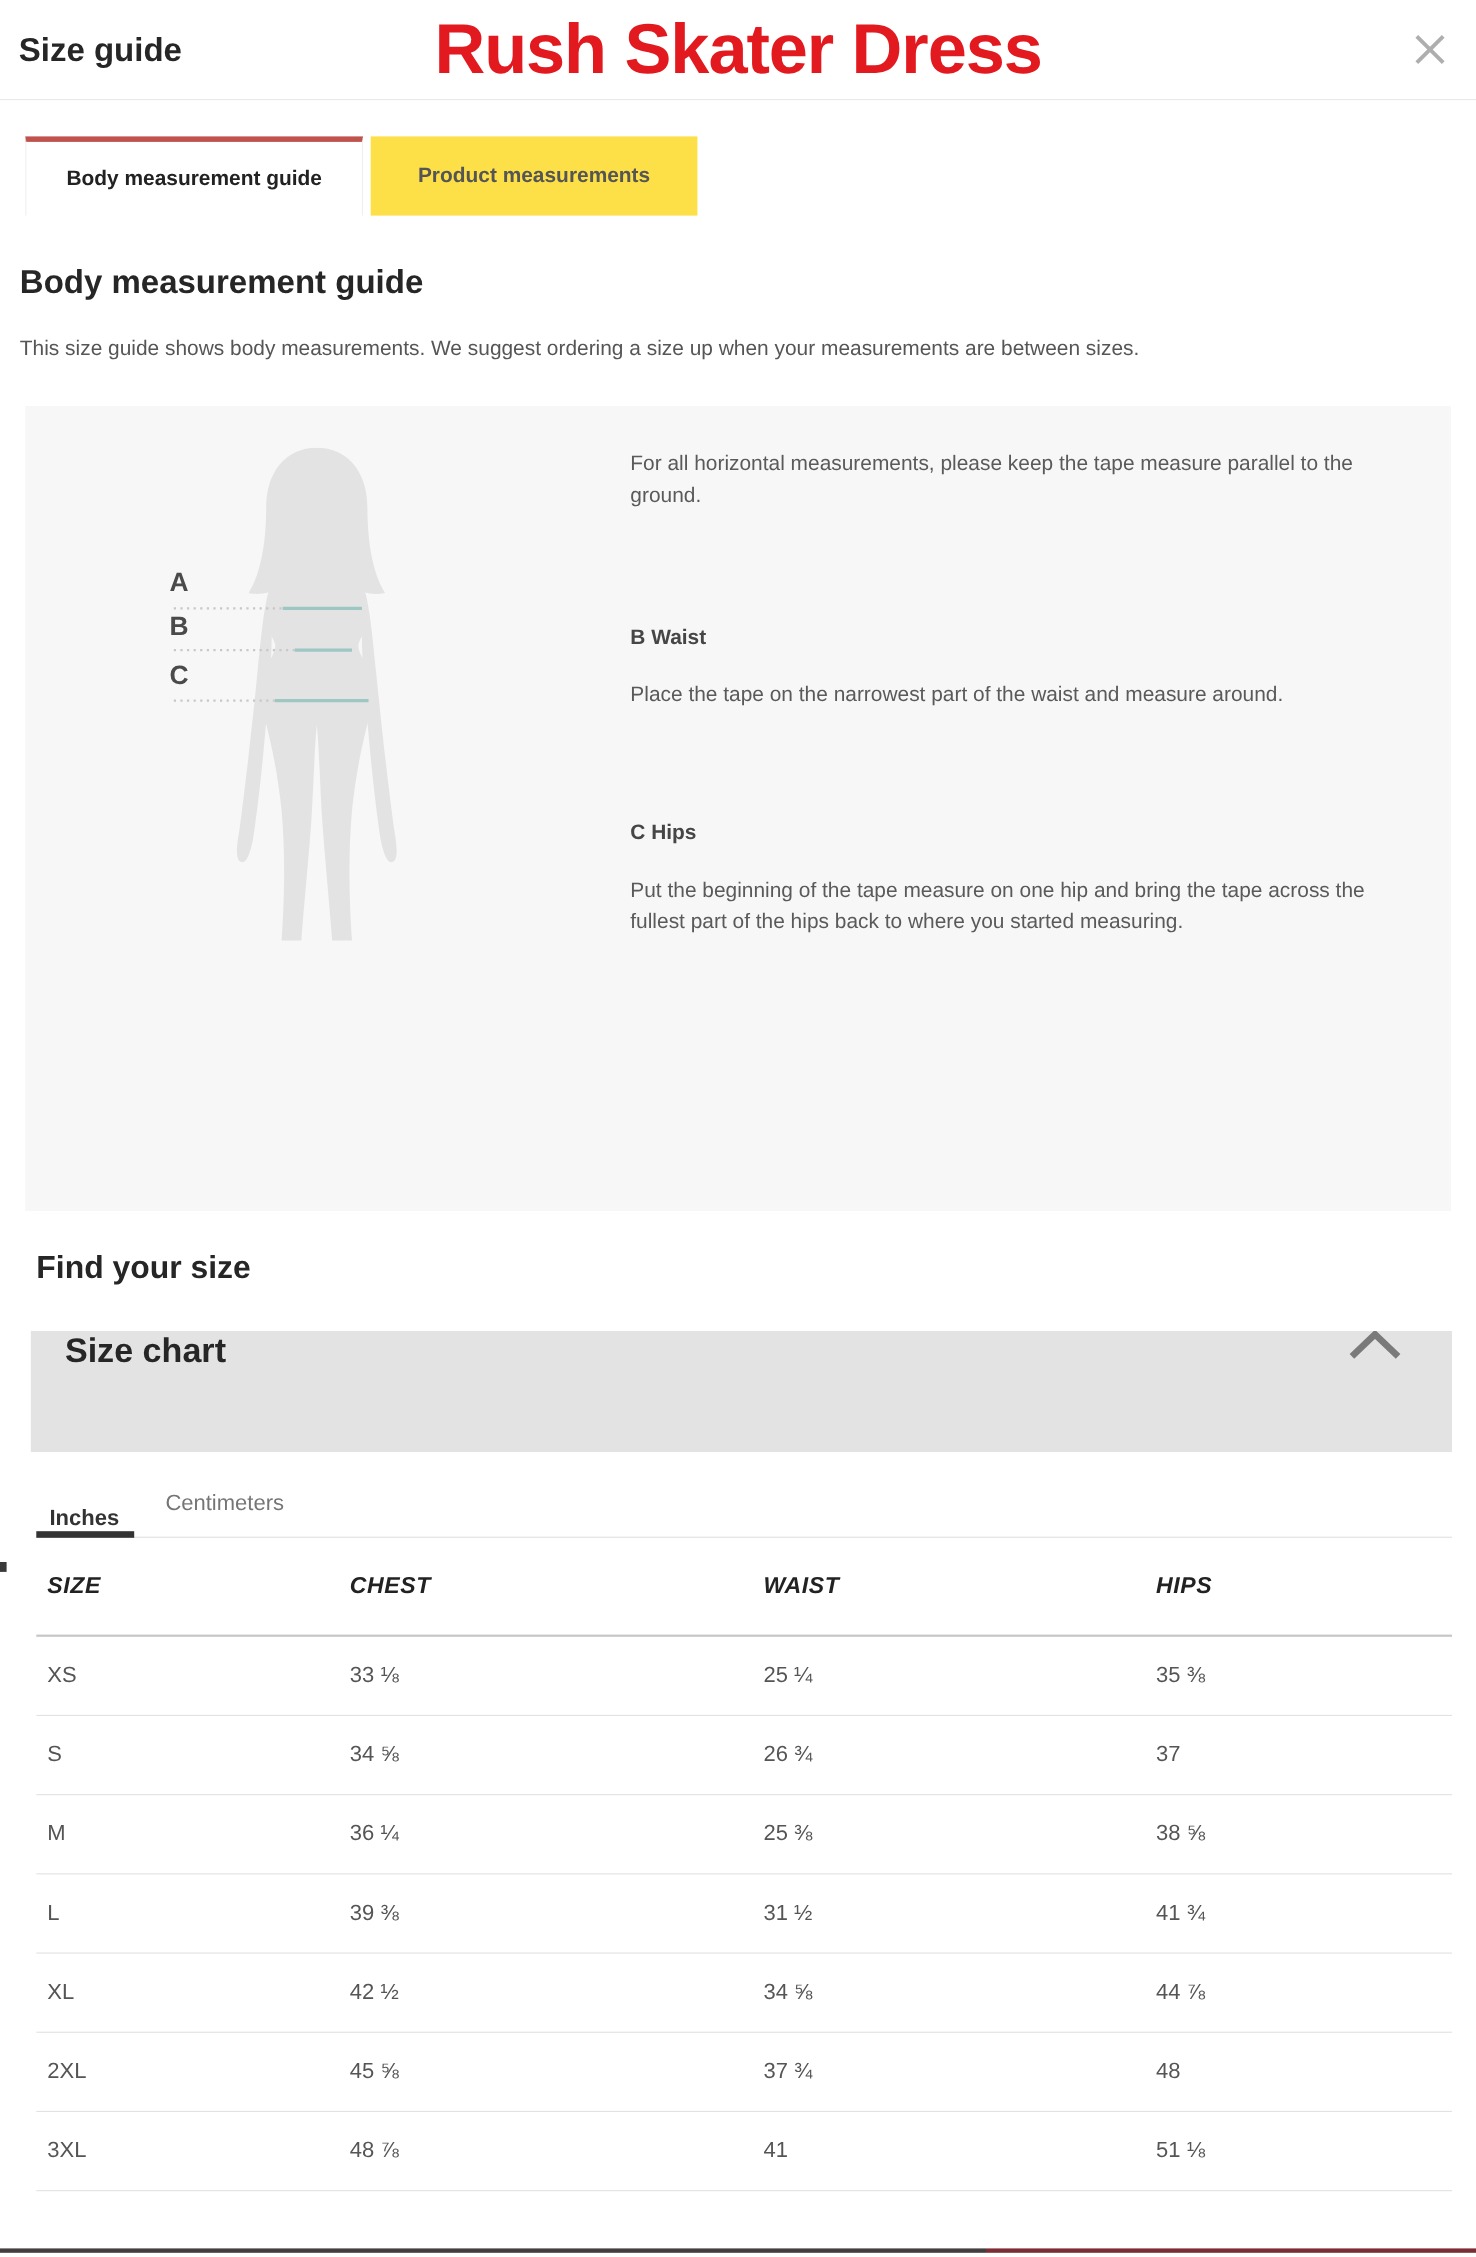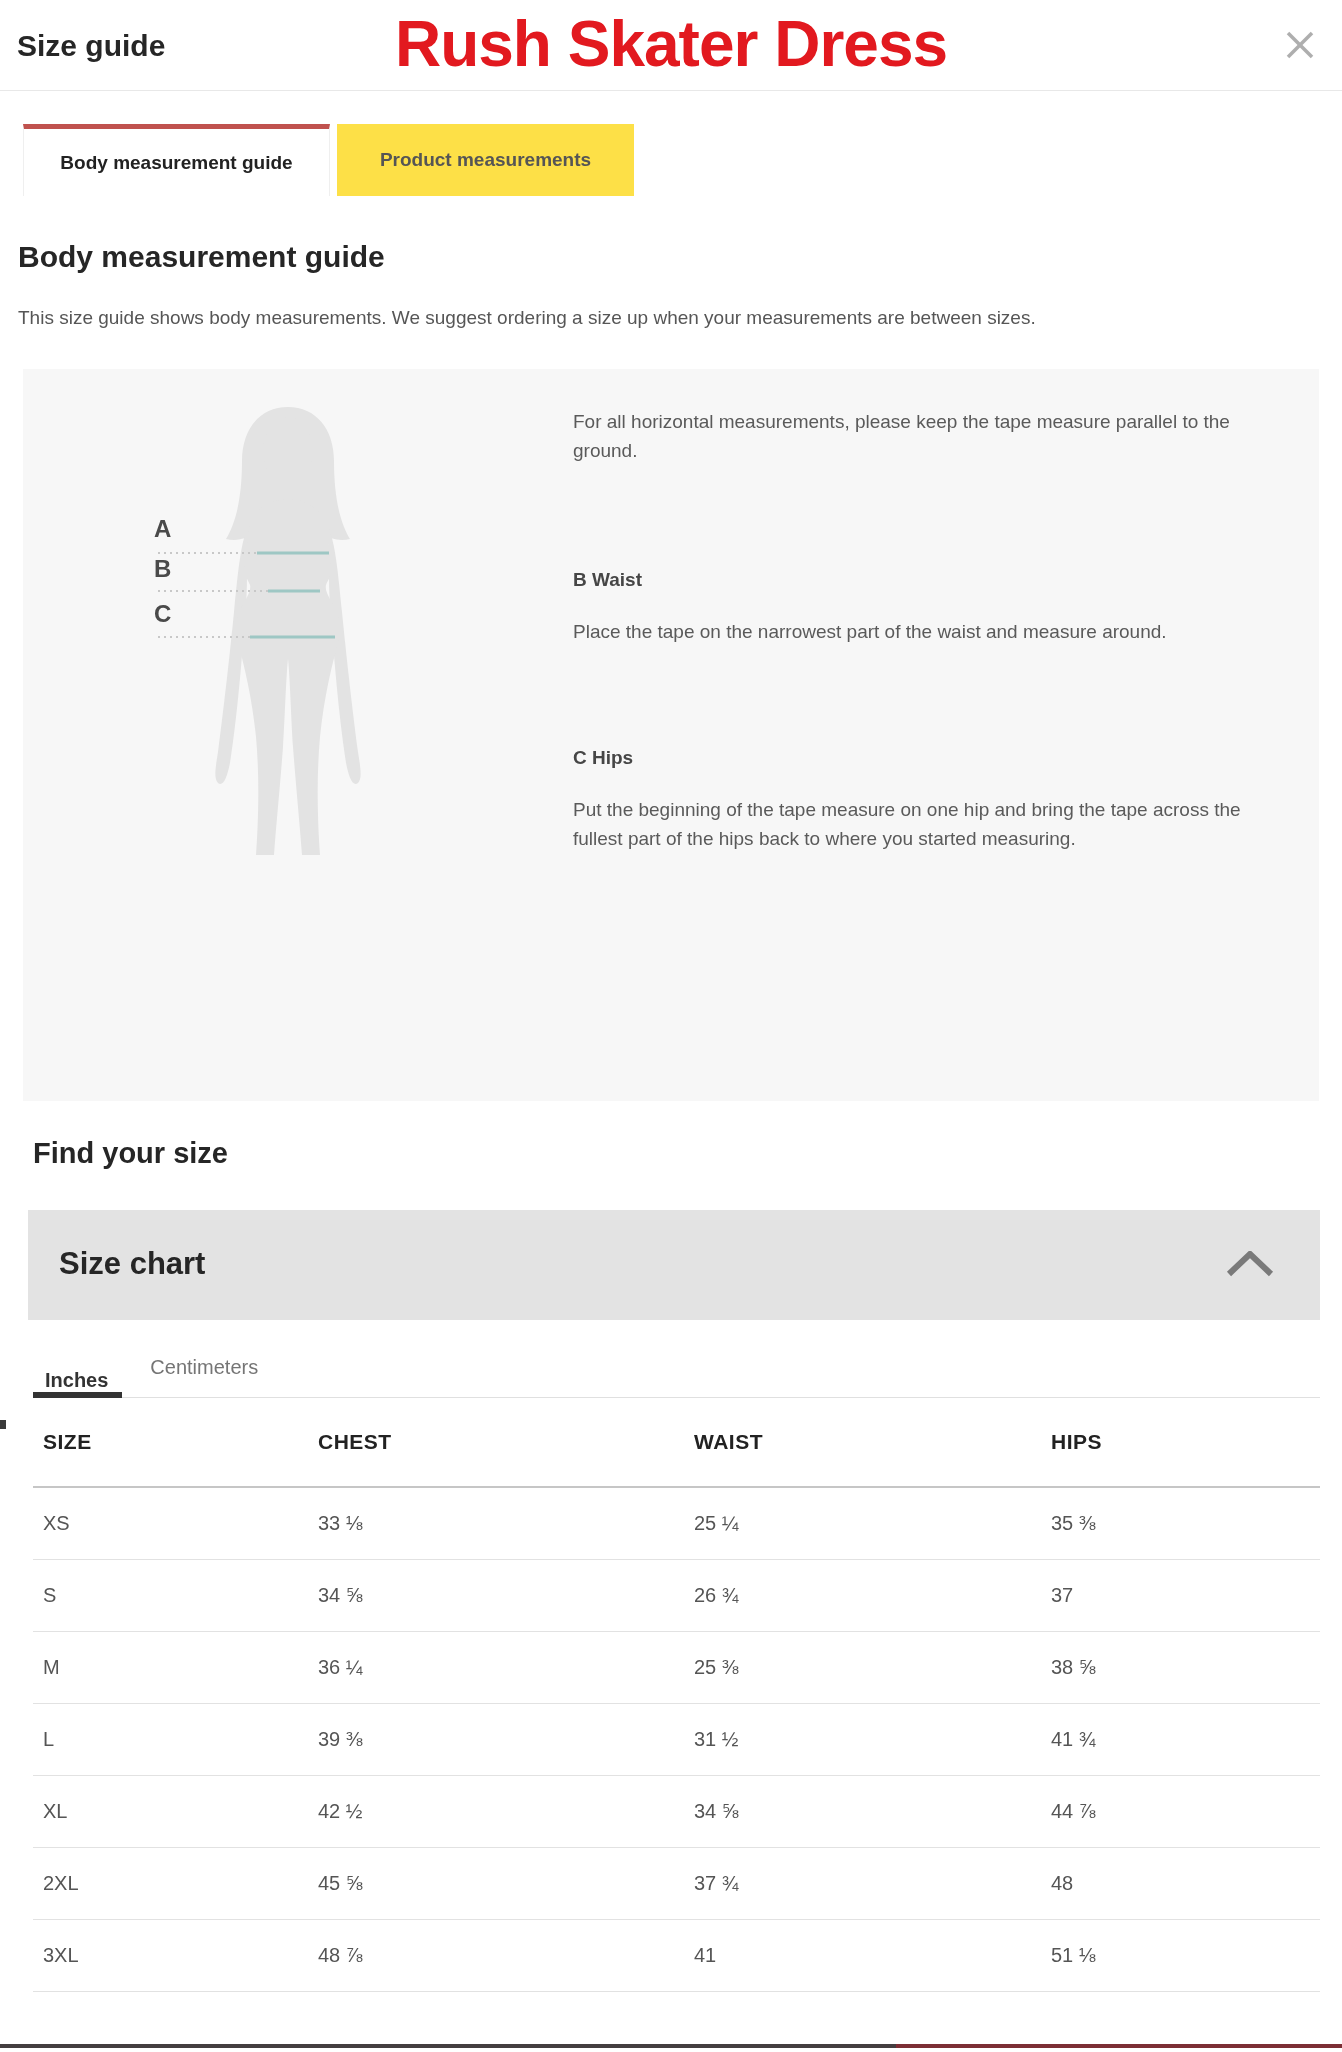--- a/index.html
+++ b/index.html
@@ -29,33 +29,33 @@
   .panel-note { font-size:19px; color:#5a5a5a; line-height:1.55; }
   .m-section-title { font-size:19px; font-weight:bold; color:#464646; }
   .m-section-text { margin-top:26px; font-size:19px; color:#5a5a5a; line-height:1.55; }
   .m-section-a { margin-top:82px; }
   .m-section-b { margin-top:104px; }
   .m-section-c { margin-top:100px; }
 
   .find-heading { margin:36px 23px 0 33px; font-size:29px; font-weight:bold; color:#262626; }
 
   
-  .chart-bar { margin:40px 22px 0 28px; height:110px; background:#e3e3e3; display:flex; align-items:center; justify-content:space-between; padding:0 46px 1px 31px; cursor:pointer; }
+  .chart-bar { margin:40px 22px 0 28px; height:110px; background:#e3e3e3; display:flex; align-items:flex-start; justify-content:space-between; padding:0 46px 1px 31px; cursor:pointer; }
   .chart-bar-title { font-size:31px; font-weight:bold; color:#262626; }
 
   
   .unit-tabs { margin:28px 22px 0 33px; display:flex; align-items:flex-end; border-bottom:1px solid #e0e0e0; }
   .unit-tab { font-size:20px; padding:8px 14px 18px 12px; }
   .unit-tab.active { font-weight:bold; color:#333; border-bottom:6px solid #333; margin-bottom:-1px; padding-bottom:0; }
   .unit-tab.inactive { color:#757575; margin-left:16px; }
 
   
   .size-table { margin:0 22px 0 33px; }
   .t-row { display:grid; grid-template-columns:275px 376px 357px 1fr; align-items:center; }
-  .t-head { height:90px; border-bottom:2px solid #c6c6c6; }
+  .t-head { height:90px; border-bottom:2px solid #c6c6c6;font-style:italic; }
   .t-head .t-cell { font-size:21px; font-weight:bold; color:#222; letter-spacing:0.5px; }
   .t-body-row { height:72px; border-bottom:1px solid #e2e2e2; }
   .t-cell { padding-left:10px; font-size:20px; color:#555; }
 
   .edge-artifact { position:absolute; left:0; top:1420px; width:6px; height:9px; background:#3a3a3a; }
   .bottom-strip { position:absolute; left:0; right:0; bottom:4px; height:4px;
     background:linear-gradient(90deg,#443e40 0%,#443e40 66.8%,#7c2e35 66.8%,#7c2e35 100%); }
 </style>
 </head>
 <body>

